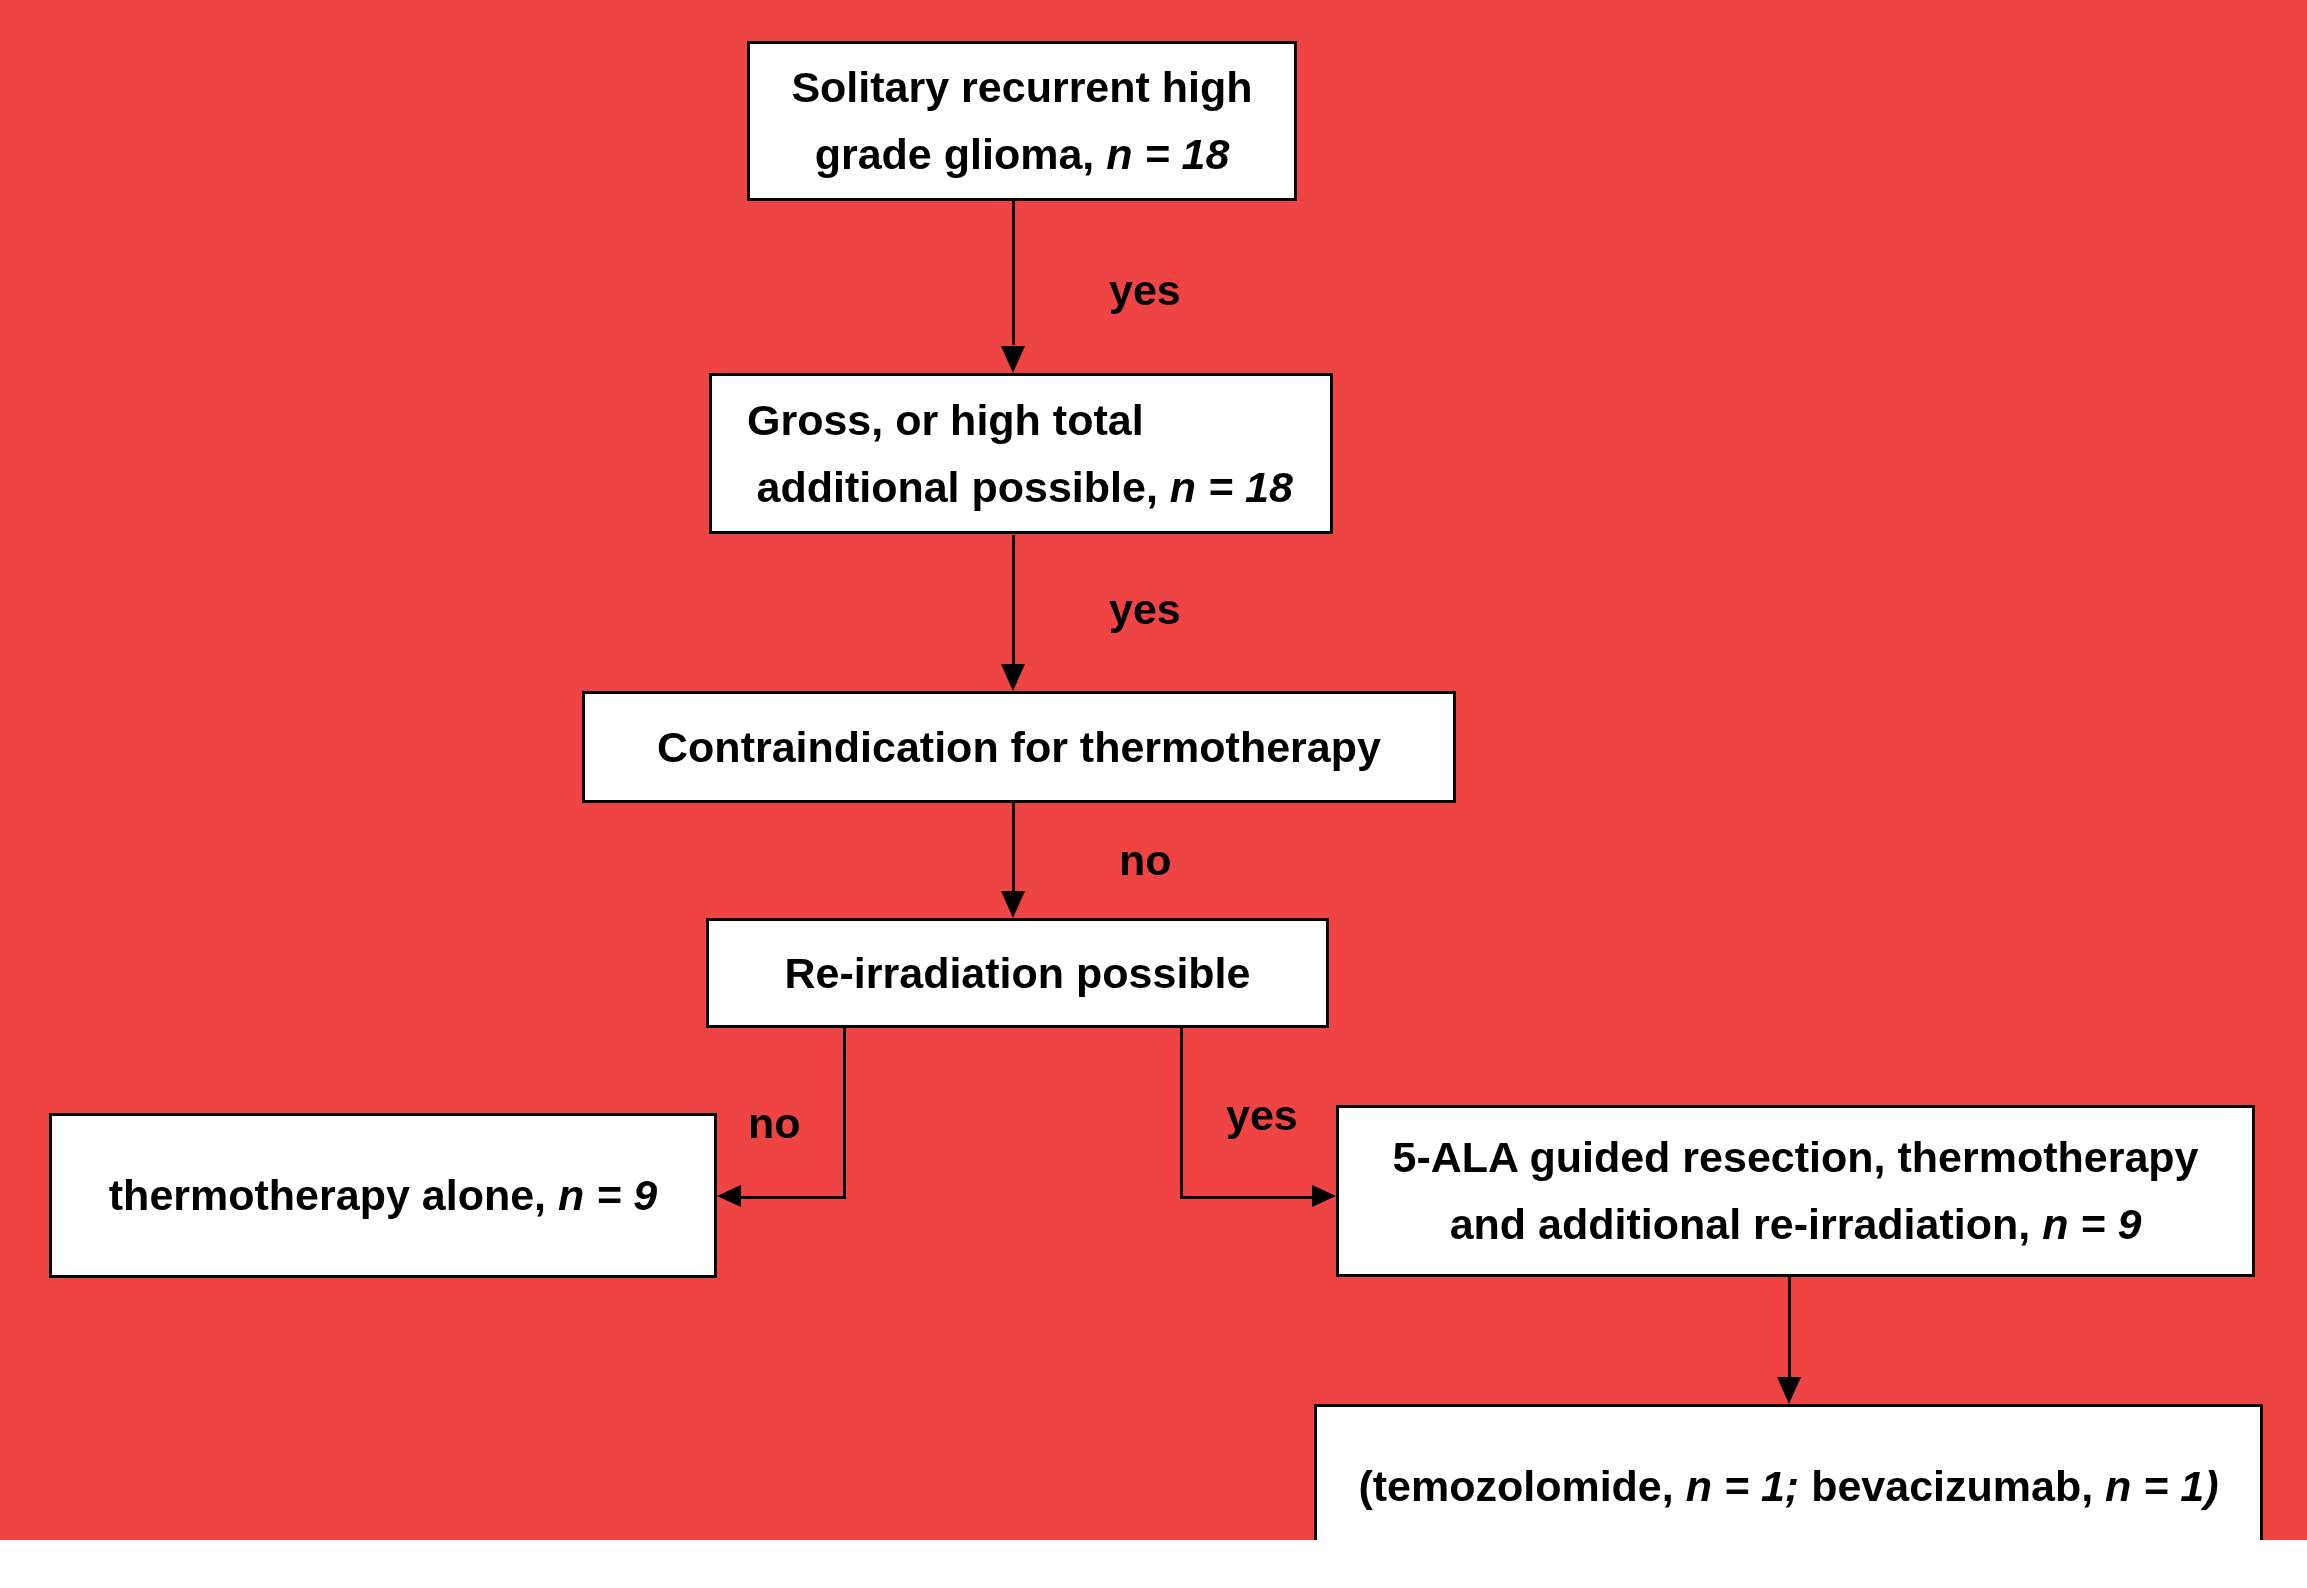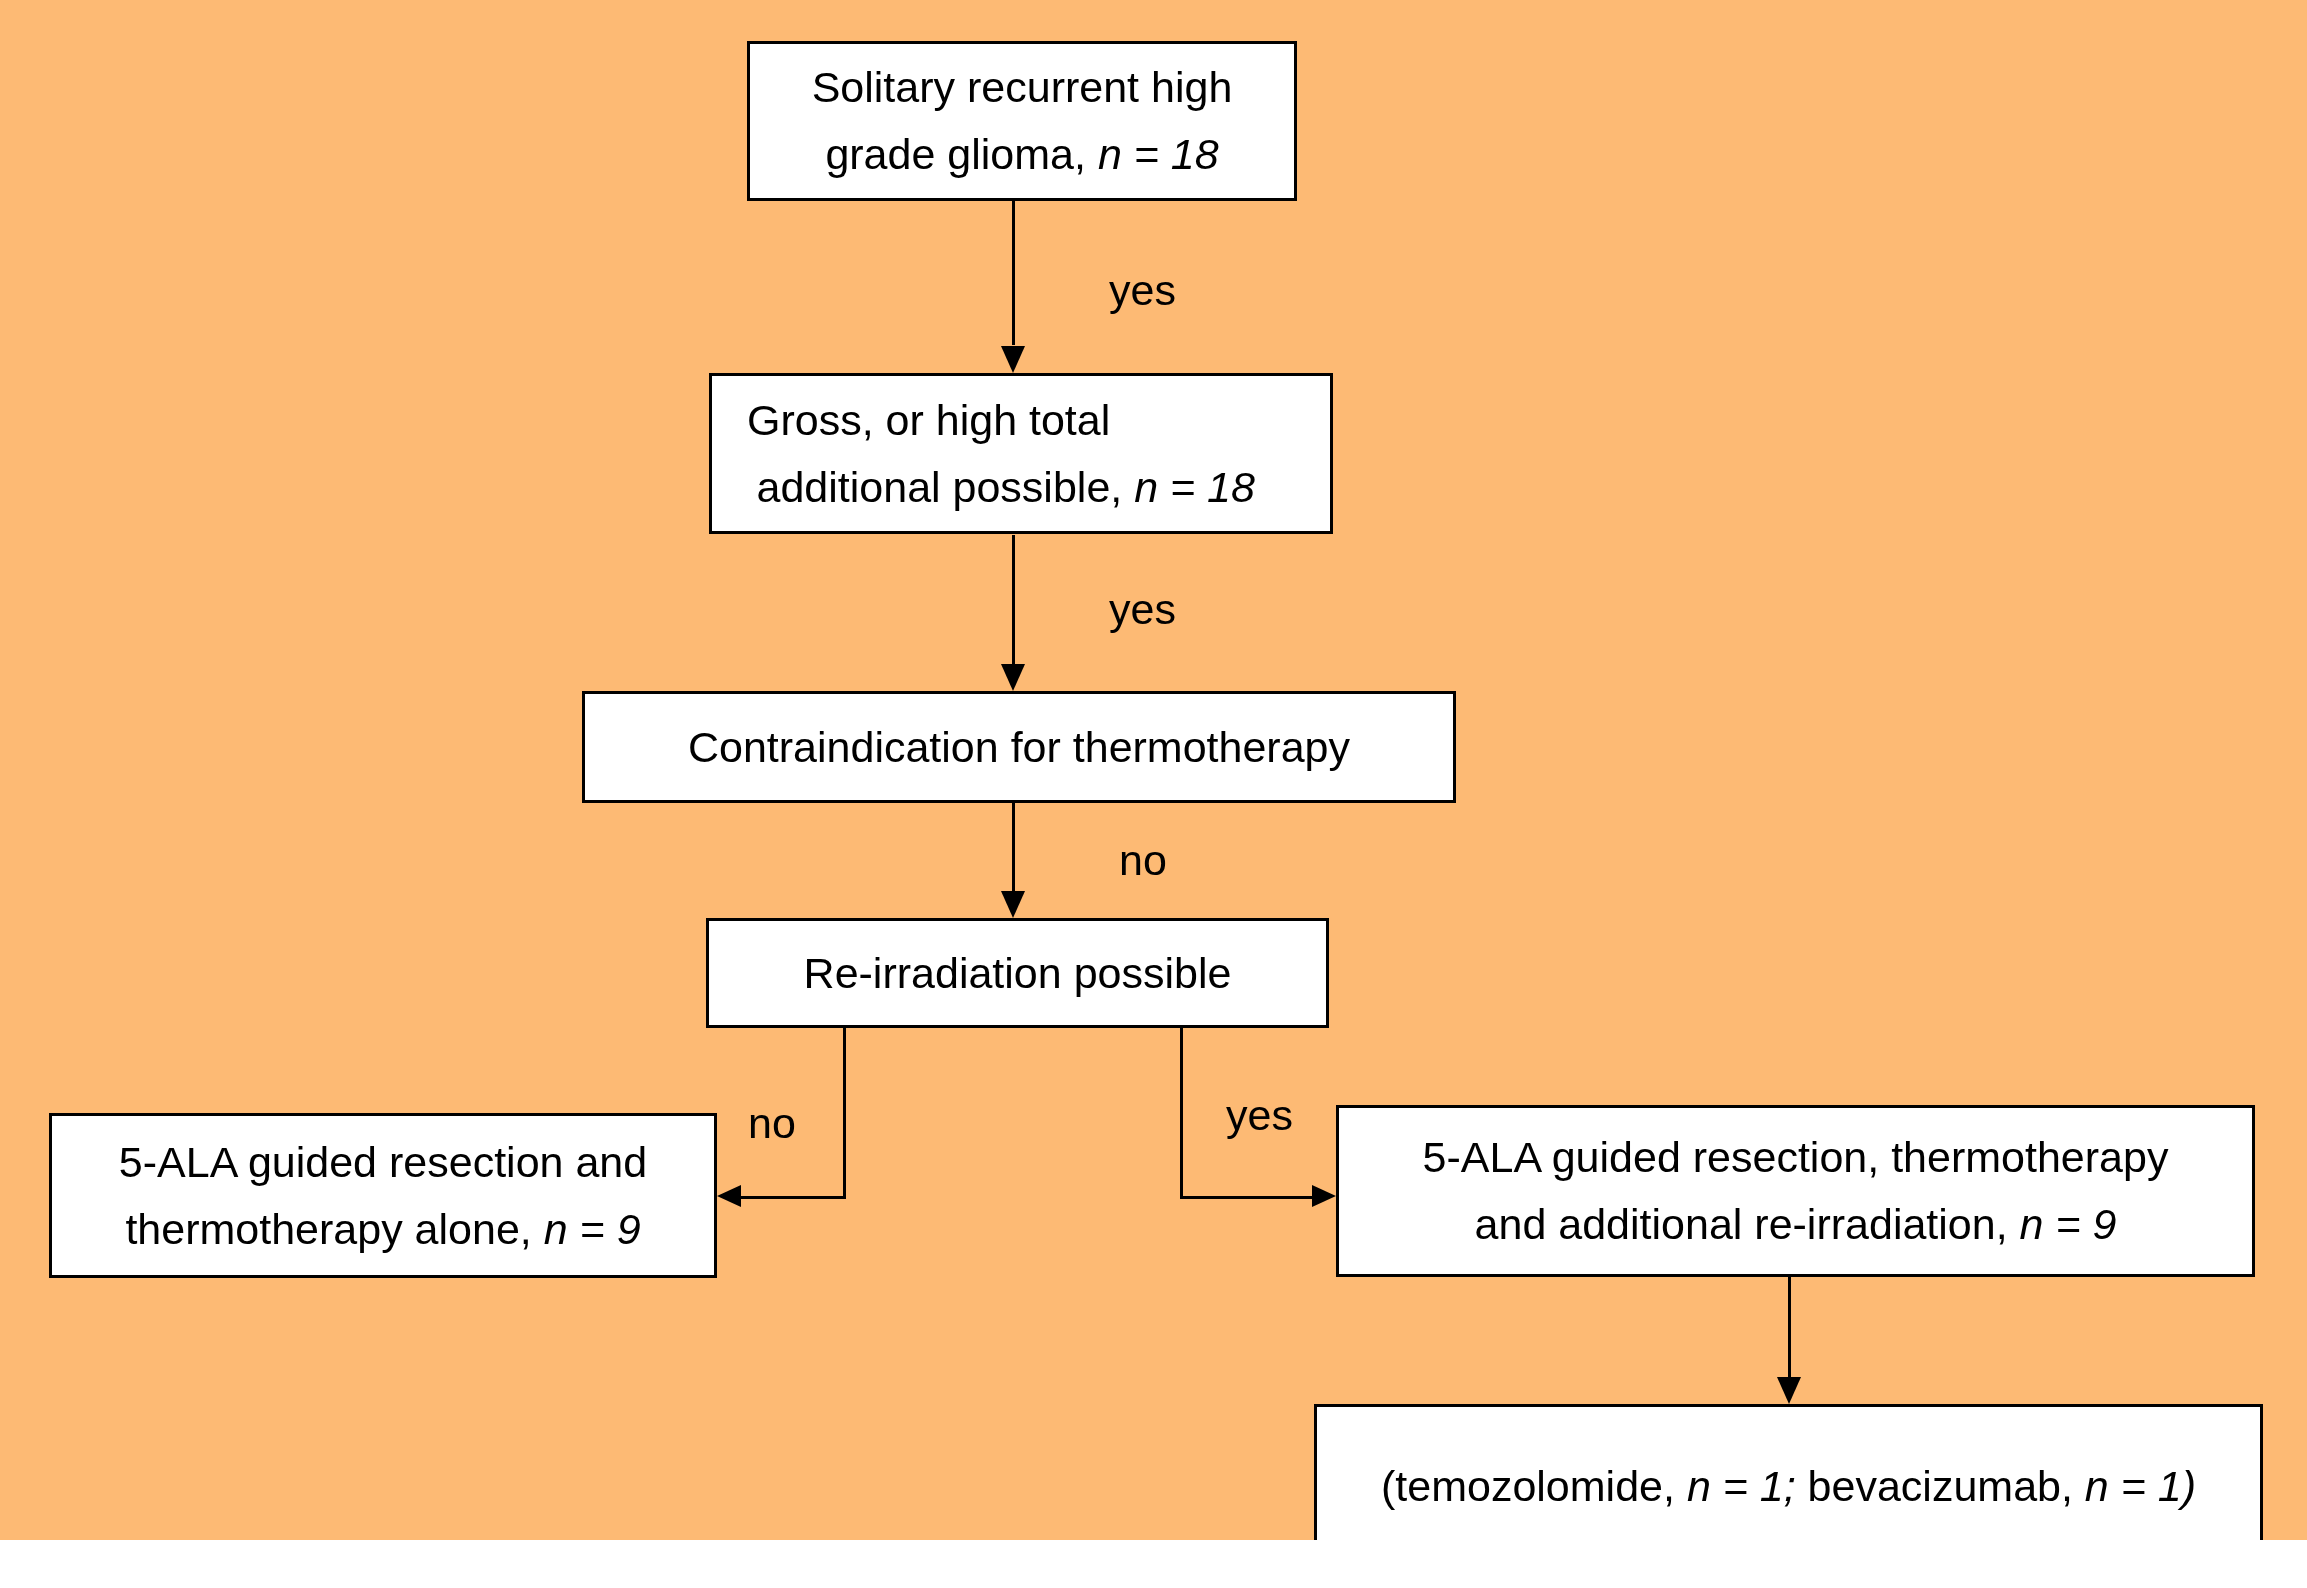--- a/index.html
+++ b/index.html
@@ -5,23 +5,24 @@
 <style>
   html, body {
     margin: 0;
     padding: 0;
     background: #ffffff;
   }
   .canvas {
     position: relative;
     width: 2307px;
     height: 1540px;
-    background: #fdba74;
+    background: #ef4444;
     font-family: "Liberation Sans", sans-serif;
     color: #000000;
+    font-weight: bold;
   }
   .node {
     position: absolute;
     box-sizing: border-box;
     border: 3.4px solid #000000;
     background: #ffffff;
     display: flex;
     flex-direction: column;
     justify-content: center;
     align-items: center;
@@ -115,21 +116,20 @@
   <div class="hline" style="left:739px; top:1196px; width:107px;"></div>
   <div class="arrow-left" style="left:717px; top:1185px;"></div>
   <div class="edge-label" style="left:748px; top:1098px;">no</div>
 
   <div class="vline" style="left:1180px; top:1028px; height:171px;"></div>
   <div class="hline" style="left:1180px; top:1196px; width:133px;"></div>
   <div class="arrow-right" style="left:1312px; top:1185px;"></div>
   <div class="edge-label" style="left:1226px; top:1090px;">yes</div>
 
   <div class="node" style="left:49px; top:1113px; width:668px; height:165px;">
-    <div class="line"><span>5-ALA guided resection and</span></div>
     <div class="line"><span>thermotherapy alone, </span><span class="it">n = 9</span></div>
   </div>
 
   <div class="node" style="left:1336px; top:1105px; width:919px; height:172px;">
     <div class="line"><span>5-ALA guided resection, thermotherapy</span></div>
     <div class="line"><span>and additional re-irradiation, </span><span class="it">n = 9</span></div>
   </div>
 
   <div class="vline" style="left:1788px; top:1277px; height:101px;"></div>
   <div class="arrow-down" style="left:1777px; top:1377px;"></div>

